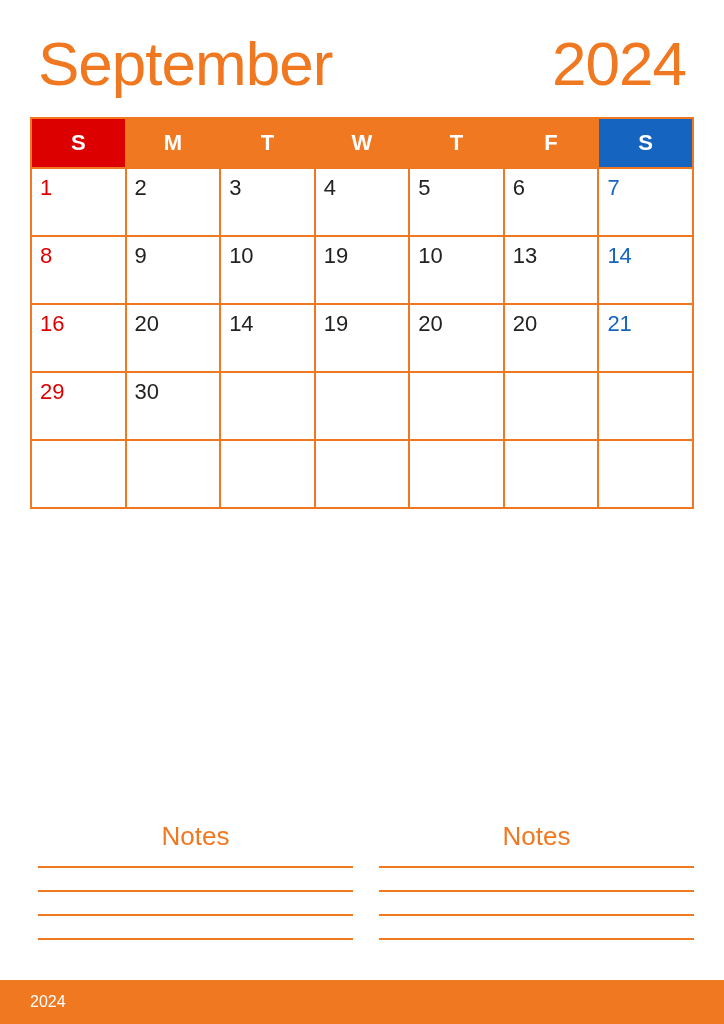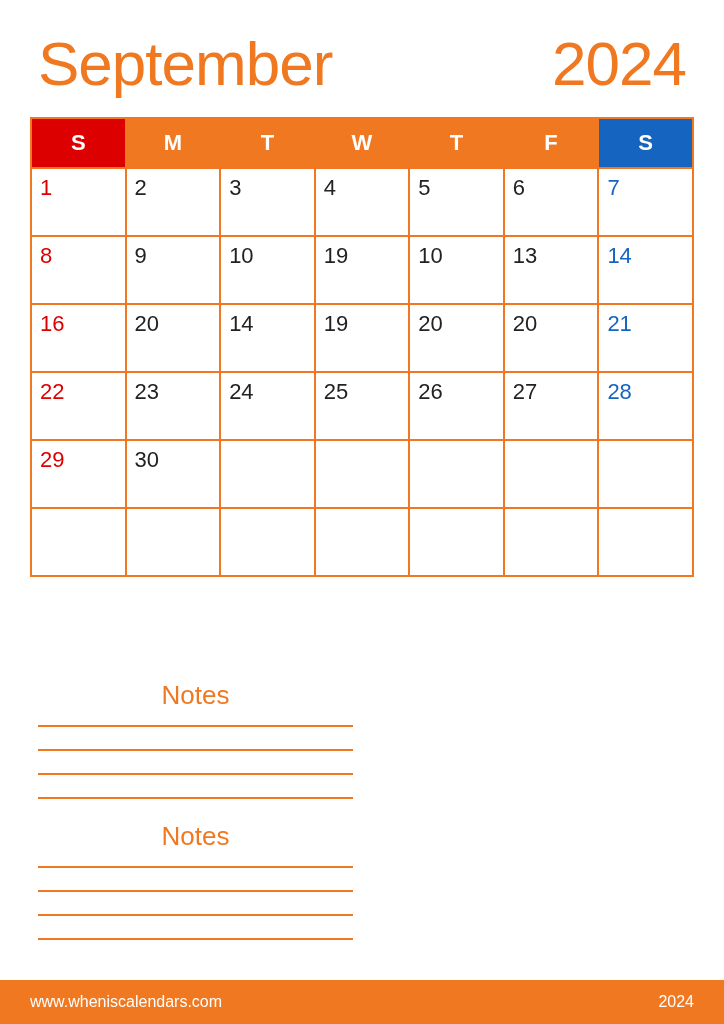--- a/index.html
+++ b/index.html
@@ -94,21 +94,20 @@
     }
 
     .calendar-table td.empty {
       background: #fff;
     }
 
     .notes-section {
       display: flex;
       justify-content: space-between;
       padding: 20px 30px 18px 38px;
-      flex-direction: column;
     }
 
     .notes-column {
       width: 48%;
     }
 
     .notes-title {
       text-align: center;
       font-size: 26px;
       font-weight: 400;
@@ -190,29 +189,20 @@
           <tr>
             <td class="sunday">16</td>
             <td>20</td>
             <td>14</td>
             <td>19</td>
             <td>20</td>
             <td>20</td>
             <td class="saturday">21</td>
           </tr>
           <tr>
-            <td class="sunday">22</td>
-            <td>23</td>
-            <td>24</td>
-            <td>25</td>
-            <td>26</td>
-            <td>27</td>
-            <td class="saturday">28</td>
-          </tr>
-          <tr>
             <td class="sunday">29</td>
             <td>30</td>
             <td class="empty"></td>
             <td class="empty"></td>
             <td class="empty"></td>
             <td class="empty"></td>
             <td class="empty"></td>
           </tr>
           <tr>
             <td class="empty"></td>
@@ -238,17 +228,16 @@
     <div class="notes-column">
       <div class="notes-title">Notes</div>
       <hr class="notes-line">
       <hr class="notes-line">
       <hr class="notes-line">
       <hr class="notes-line">
     </div>
   </div>
 
   <div class="footer">
-    <span class="footer-url">www.wheniscalendars.com</span>
     <span class="footer-year">2024</span>
   </div>
 
 </div>
 
 </body></html>

